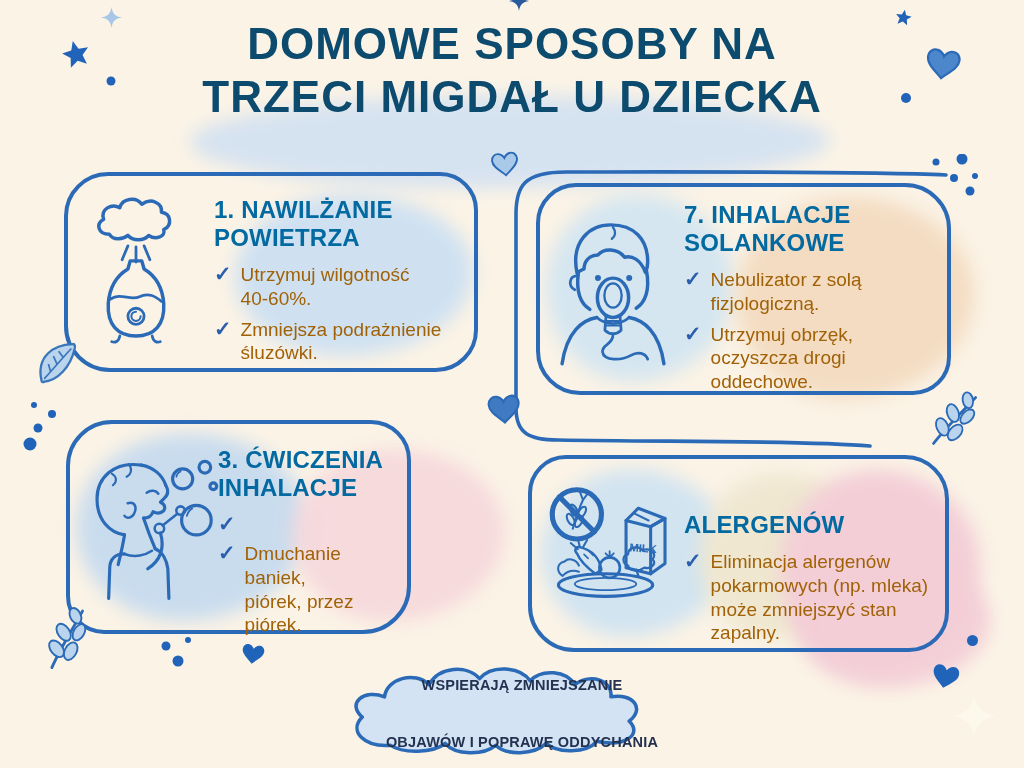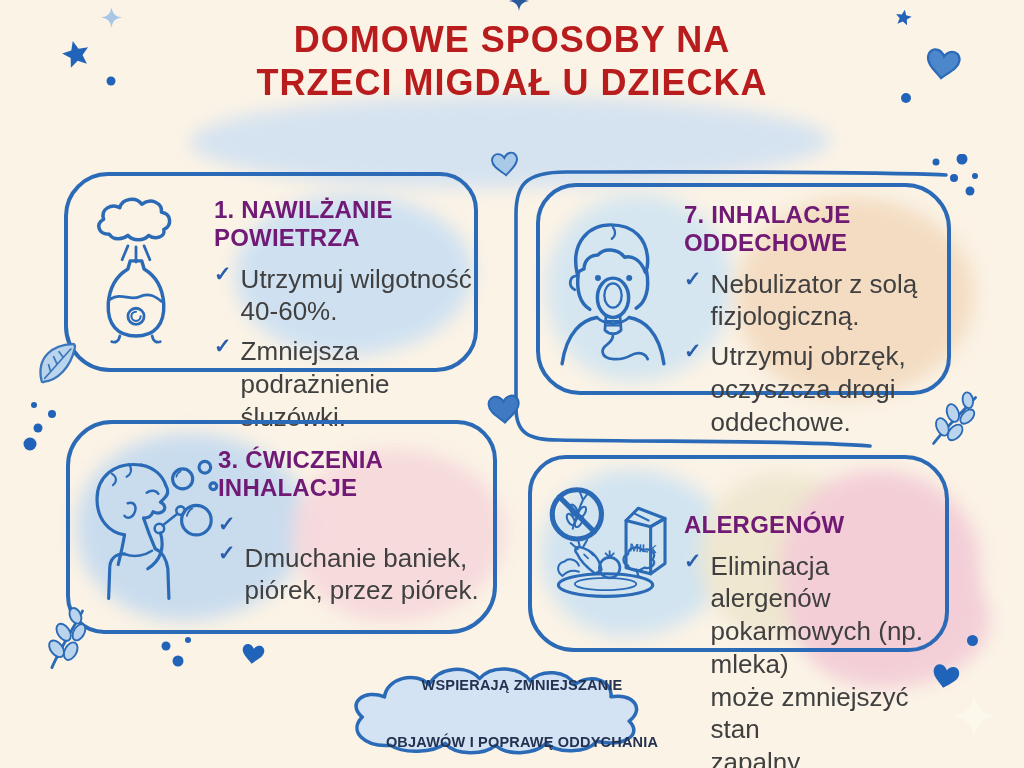--- a/index.html
+++ b/index.html
@@ -2,41 +2,41 @@
 <html><head>
 <meta charset="utf-8">
 <style>
   html,body{margin:0;padding:0;}
   .canvas{position:relative;width:1024px;height:768px;background:#fbf3e6;overflow:hidden;
           font-family:"Liberation Sans",sans-serif;}
   
   .wash{position:absolute;border-radius:48% 52% 55% 45%/50% 48% 52% 50%;filter:blur(9px);}
   
   .title{position:absolute;top:18px;left:0;width:100%;text-align:center;
-         font-size:36px;font-weight:bold;color:#b91c1c;line-height:1.2;letter-spacing:1px;margin:0;}
+         font-size:44px;font-weight:bold;color:#0c4a6e;line-height:1.2;letter-spacing:1px;margin:0;}
   
   .layer{position:absolute;left:0;top:0;pointer-events:none;}
   
   .card{position:absolute;border:4px solid #2b6ab6;background:transparent;box-sizing:border-box;}
   .card-1{left:64px;top:172px;width:414px;height:200px;border-radius:44px 38px 42px 46px;}
   .card-2{left:536px;top:183px;width:415px;height:212px;border-radius:40px 46px 38px 44px;}
-  .card-3{left:66px;top:420px;width:431px;height:214px;border-radius:46px 40px 48px 38px;}
+  .card-3{left:66px;top:420px;width:345px;height:214px;border-radius:46px 40px 48px 38px;}
   .card-4{left:528px;top:455px;width:421px;height:197px;border-radius:38px 44px 40px 46px;}
   .icon-wrap{position:absolute;}
   .content{position:absolute;}
   .card-1 .content{left:146px;top:20px;}
   .card-2 .content{left:144px;top:14px;}
   .card-3 .content{left:148px;top:22px;}
   .card-4 .content{left:152px;top:24px;}
-  .card-h{font-size:24px;font-weight:bold;color:#701a75;line-height:1.18;margin:0 0 10px 0;letter-spacing:.2px;white-space:nowrap;}
+  .card-h{font-size:24px;font-weight:bold;color:#0369a1;line-height:1.18;margin:0 0 10px 0;letter-spacing:.2px;white-space:nowrap;}
   .hl2{}
   .items{list-style:none;margin:0;padding:0;}
   .item{display:flex;align-items:flex-start;margin-bottom:7px;}
   .check{font-weight:bold;color:#2b5fae;font-size:21px;line-height:1.05;margin-right:9px;}
-  .itext{white-space:pre-line;font-size:26px;line-height:1.26;color:#404040;}
+  .itext{white-space:pre-line;font-size:19px;line-height:1.26;color:#a16207;}
   
   .cloud{position:absolute;left:336px;top:660px;width:372px;height:104px;}
   .cloud svg{position:absolute;left:0;top:0;}
   .cloud-text{position:absolute;left:0;top:8px;width:100%;height:92px;display:flex;flex-direction:column;
               justify-content:center;align-items:center;text-align:center;font-weight:bold;
               font-size:14.5px;color:#243250;line-height:1.45;letter-spacing:.2px;gap:36px;}
   .dec{position:absolute;}
 </style>
 </head>
 <body>
@@ -105,21 +105,21 @@
           <ellipse cx="50" cy="73" rx="7.5" ry="10.5" stroke-width="2"></ellipse>
           <path d="M44,90 L43,103 C47,107 53,107 57,103 L56,90" stroke-width="2.4"></path>
           <path d="M43,95 L56,95 M43,99 L56,99" stroke-width="1.8"></path>
           <path d="M6,132 C10,104 24,94 36,92 M64,92 C76,94 90,104 94,132"></path>
           <path d="M36,92 C44,99 56,99 64,92" stroke-width="2.4"></path>
           <path d="M50,107 C50,116 40,115 41,122 C42,130 58,129 65,125 C72,121 78,123 80,128" stroke-width="2.4"></path>
         </g>
       </svg>
     </div>
     <div class="content">
-      <h2 class="card-h"><span>7. INHALACJE</span><br><span class="hl2">ODDECHOWE</span></h2>
+      <h2 class="card-h"><span>7. INHALACJE</span><br><span class="hl2">SOLANKOWE</span></h2>
       <ul class="items">
         <li class="item">
             <span class="check">✓</span>
             <span class="itext">Nebulizator z solą
 fizjologiczną.</span>
           </li>
         <li class="item">
             <span class="check">✓</span>
             <span class="itext">Utrzymuj obrzęk,
 oczyszcza drogi

